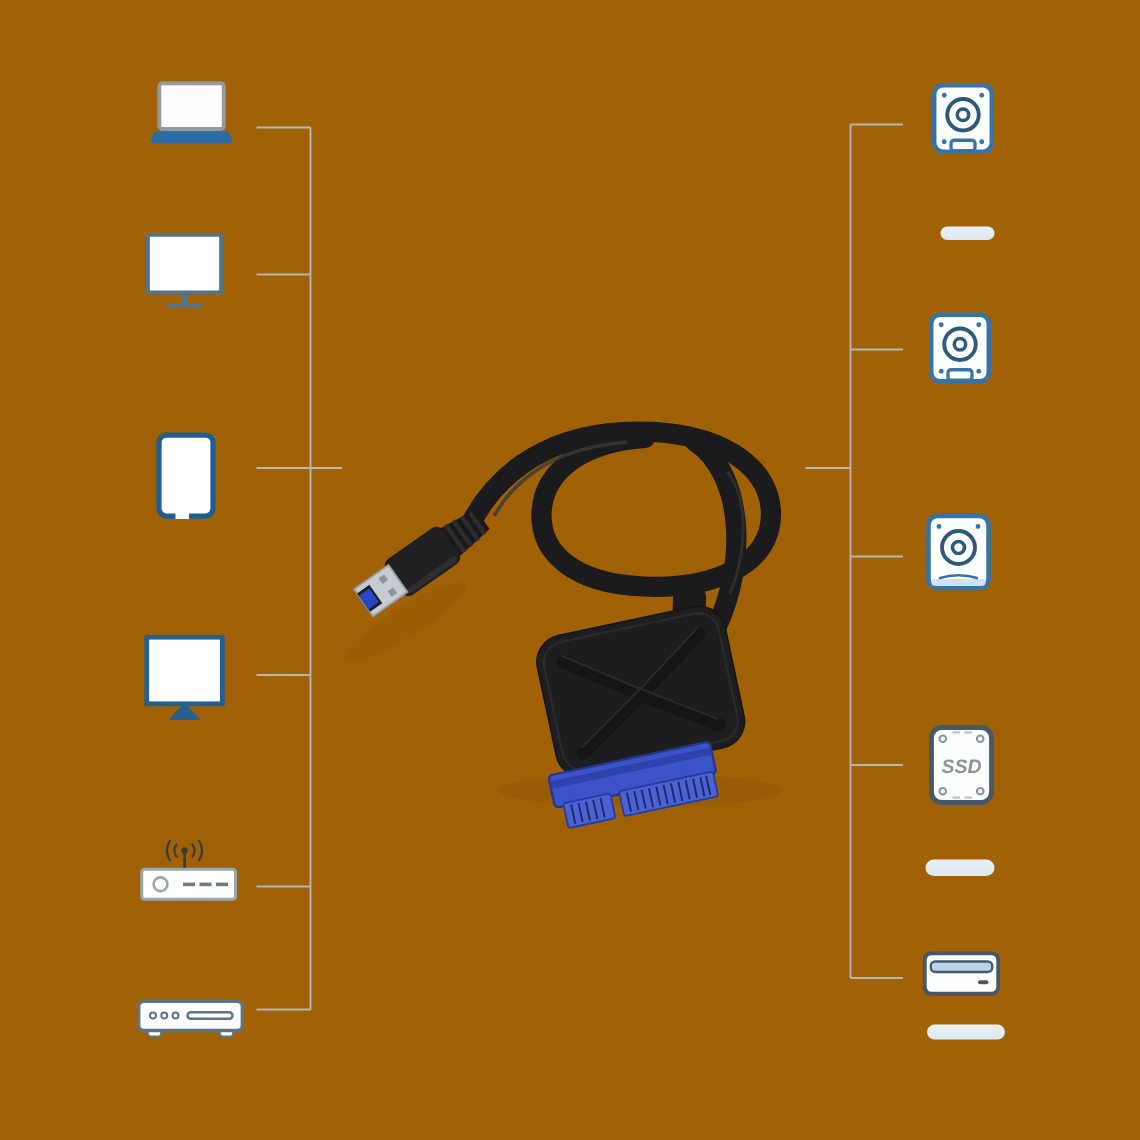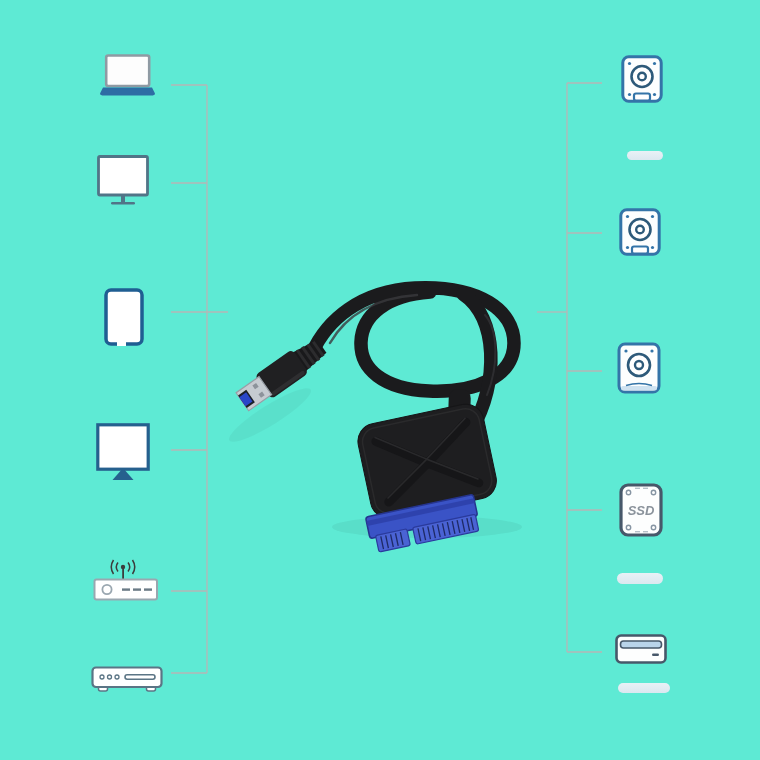--- a/index.html
+++ b/index.html
@@ -1,17 +1,17 @@
 <!DOCTYPE html>
 <html><head>
 <meta charset="utf-8">
 <style>
   html,body{margin:0;padding:0;}
   body{font-family:"Liberation Sans",sans-serif;background:#ffffff;}
-  #stage{position:relative;width:760px;height:760px;background:#5eead4;overflow:hidden;}
+  #stage{position:relative;width:760px;height:760px;background:#a16207;overflow:hidden;}
   .abs{position:absolute;}
   .ghost{background:linear-gradient(180deg,#e9f1f6,#dbe8f0);border-radius:6px;}
   svg{display:block;}
   .ssd-text{font-family:"Liberation Sans",sans-serif;font-style:italic;font-weight:bold;}
 </style>
 </head>
 <body>
 
 <div id="stage">
 

